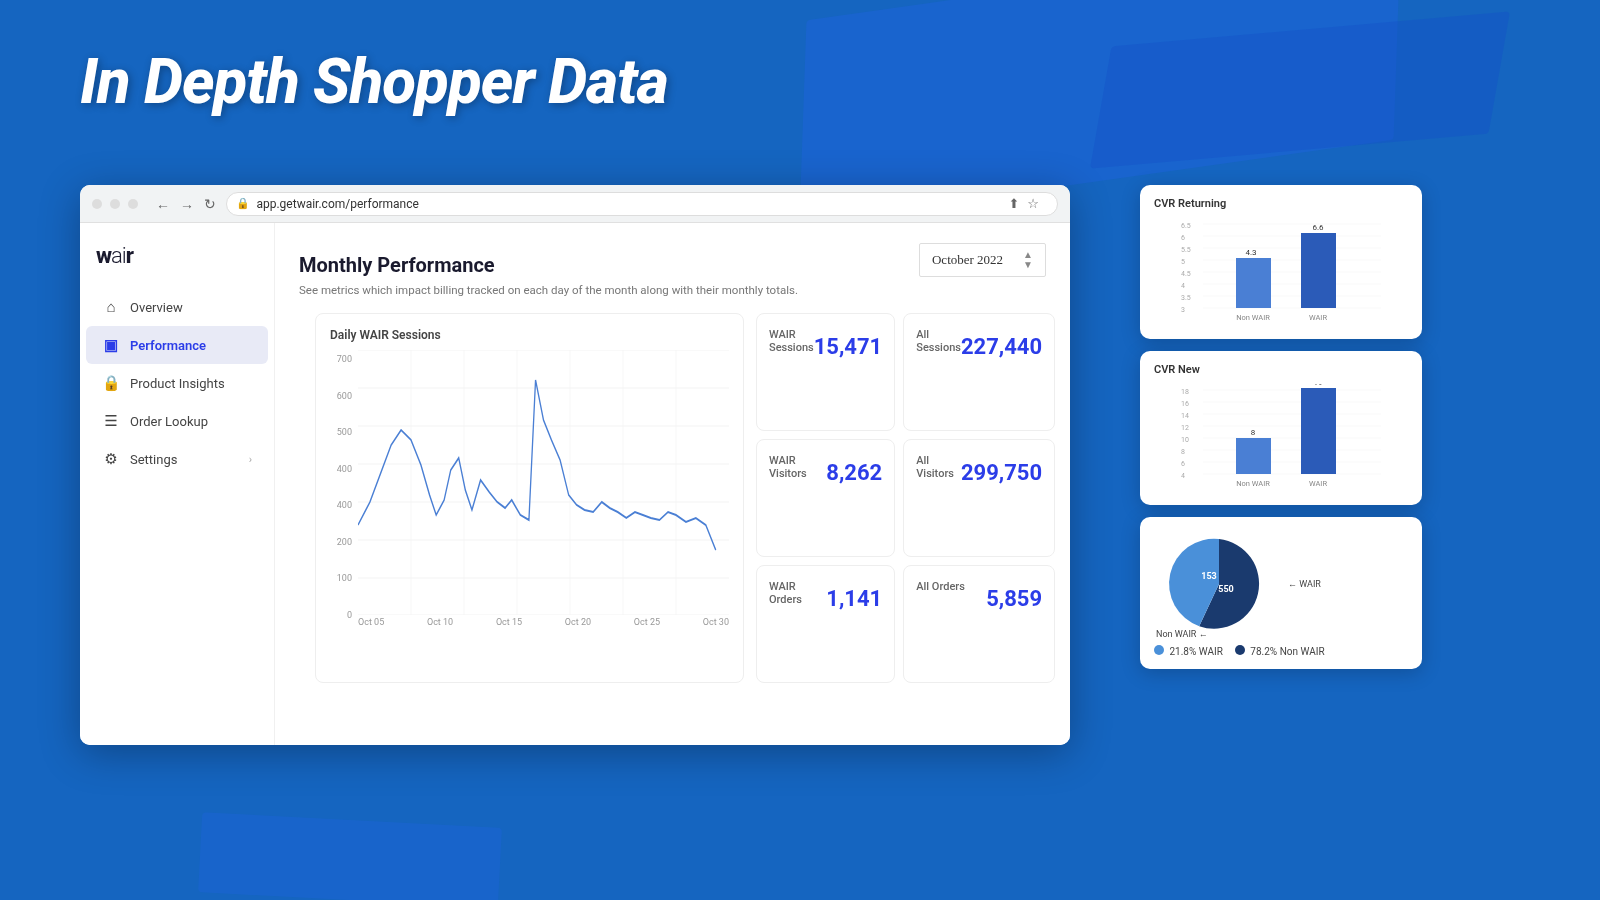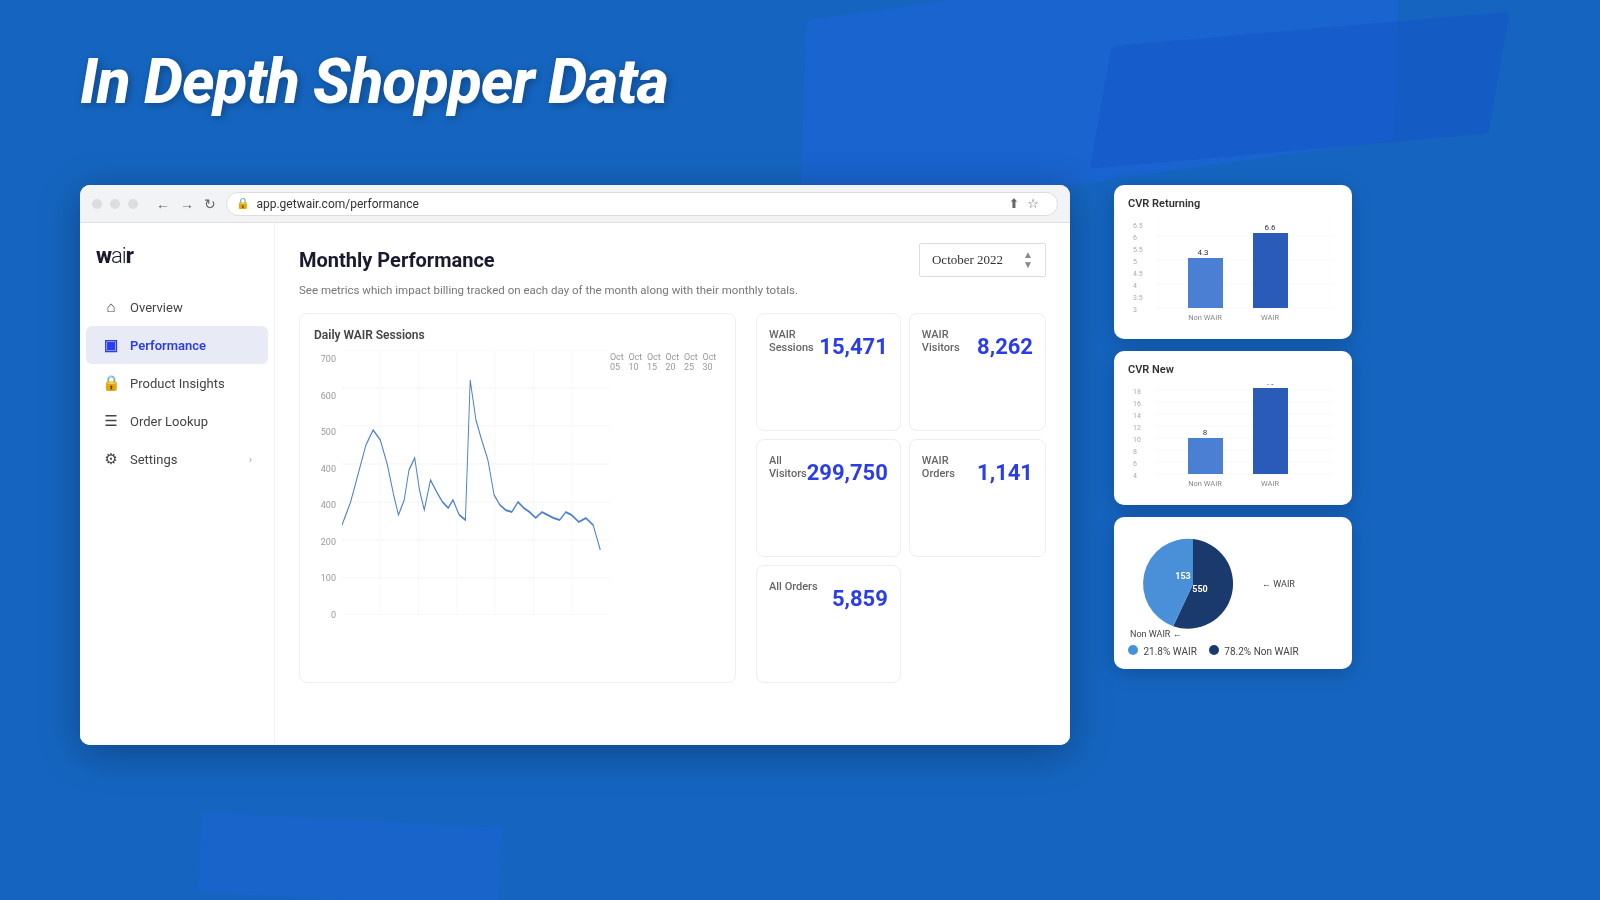--- a/index.html
+++ b/index.html
@@ -176,21 +176,21 @@
     
     .main-content {
       flex: 1;
       padding: 20px 24px;
       background: #ffffff;
       overflow: hidden;
     }
 
     .page-header {
       display: flex;
-      align-items: center;
+      align-items: flex-end;
       justify-content: space-between;
       margin-bottom: 6px;
     }
     .page-title {
       font-size: 20px;
       font-weight: 700;
       color: #1a1a2e;
     }
     .date-selector {
       display: flex;
@@ -214,22 +214,23 @@
     }
     .page-subtitle {
       font-size: 11.5px;
       color: #777;
       margin-bottom: 16px;
     }
 
     
     .data-row {
       display: flex;
-      gap: 20px;
+      gap: 12px;
       height: 370px;
+      margin-left: 16px;
     }
 
     
     .chart-container {
       flex: 1;
       border: 1px solid #eeeeee;
       border-radius: 8px;
       padding: 14px 14px 8px;
       background: #fff;
     }
@@ -265,22 +266,22 @@
       font-size: 22px;
       font-weight: 700;
       color: #2b3de8;
       margin-top: 6px;
     }
 
     
     .right-panel {
       position: absolute;
       top: 185px;
-      left: 1114px;
-      width: 238px;
+      left: 1140px;
+      width: 282px;
       display: flex;
       flex-direction: column;
       gap: 12px;
     }
     .mini-card {
       background: #fff;
       border-radius: 10px;
       padding: 12px 14px;
       box-shadow: 0 4px 20px rgba(0,0,0,0.2);
     }
@@ -394,21 +395,21 @@
               <span>700</span>
               <span>600</span>
               <span>500</span>
               <span>400</span>
               <span>400</span>
               <span>200</span>
               <span>100</span>
               <span>0</span>
             </div>
 
-            <div style="flex:1;display:flex;flex-direction:row;">
+            <div style="flex:1;display:flex;flex-direction:column;">
               <svg width="100%" height="265" viewBox="0 0 560 265" preserveAspectRatio="none">
 
                 <line x1="0" y1="0" x2="560" y2="0" stroke="#f0f0f0" stroke-width="1"></line>
                 <line x1="0" y1="38" x2="560" y2="38" stroke="#f0f0f0" stroke-width="1"></line>
                 <line x1="0" y1="76" x2="560" y2="76" stroke="#f0f0f0" stroke-width="1"></line>
                 <line x1="0" y1="114" x2="560" y2="114" stroke="#f0f0f0" stroke-width="1"></line>
                 <line x1="0" y1="152" x2="560" y2="152" stroke="#f0f0f0" stroke-width="1"></line>
                 <line x1="0" y1="190" x2="560" y2="190" stroke="#f0f0f0" stroke-width="1"></line>
                 <line x1="0" y1="228" x2="560" y2="228" stroke="#f0f0f0" stroke-width="1"></line>
                 <line x1="0" y1="265" x2="560" y2="265" stroke="#f0f0f0" stroke-width="1"></line>
@@ -478,20 +479,24 @@
             </div>
           </div>
         </div>
 
         <div class="stats-grid">
           <div class="stat-card">
             <span class="stat-label">WAIR Sessions</span>
             <span class="stat-value">15,471</span>
           </div>
           <div class="stat-card">
+            <span class="stat-label">All Sessions</span>
+            <span class="stat-value">227,440</span>
+          </div>
+          <div class="stat-card">
             <span class="stat-label">WAIR Visitors</span>
             <span class="stat-value">8,262</span>
           </div>
           <div class="stat-card">
             <span class="stat-label">All Visitors</span>
             <span class="stat-value">299,750</span>
           </div>
           <div class="stat-card">
             <span class="stat-label">WAIR Orders</span>
             <span class="stat-value">1,141</span>

